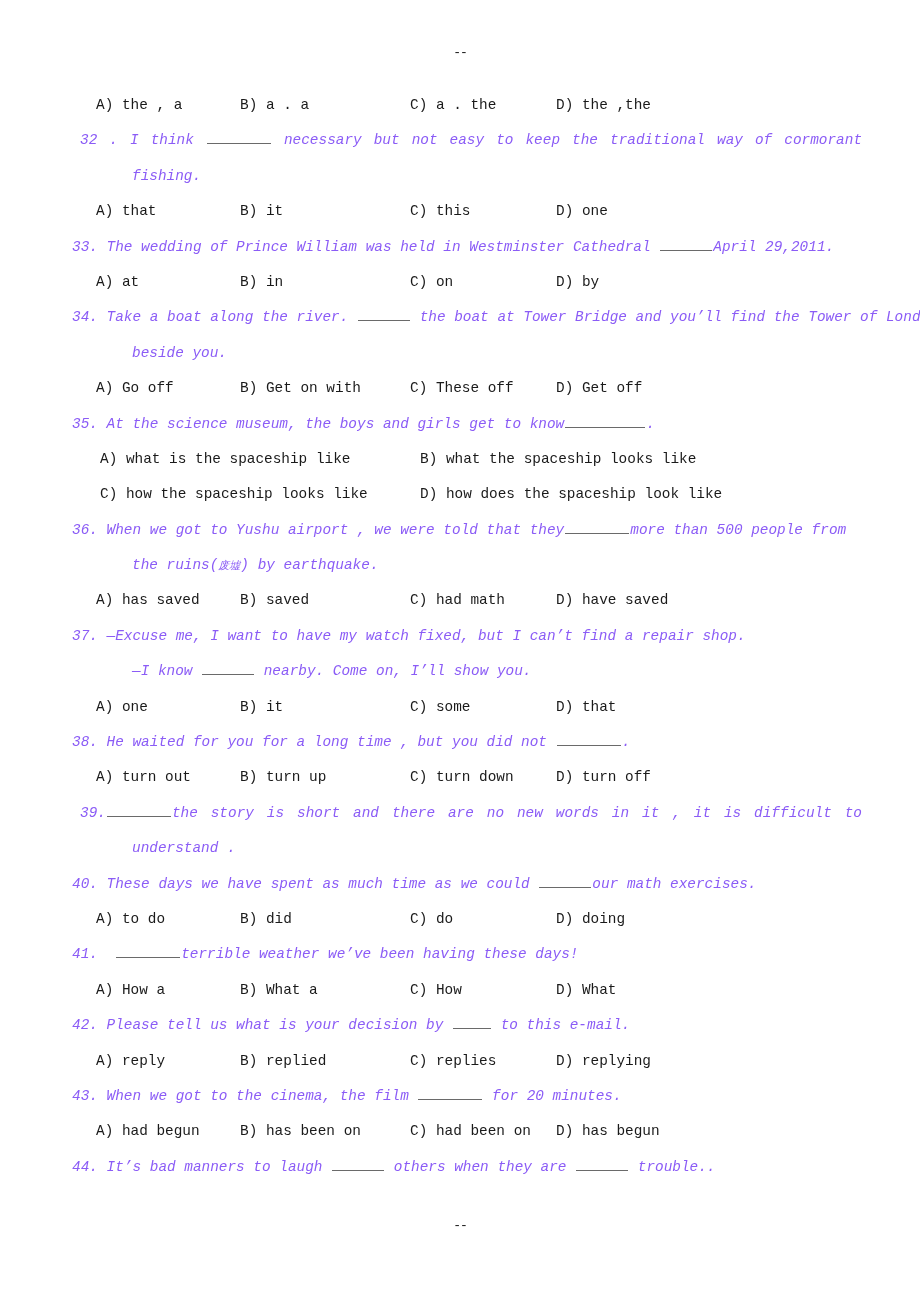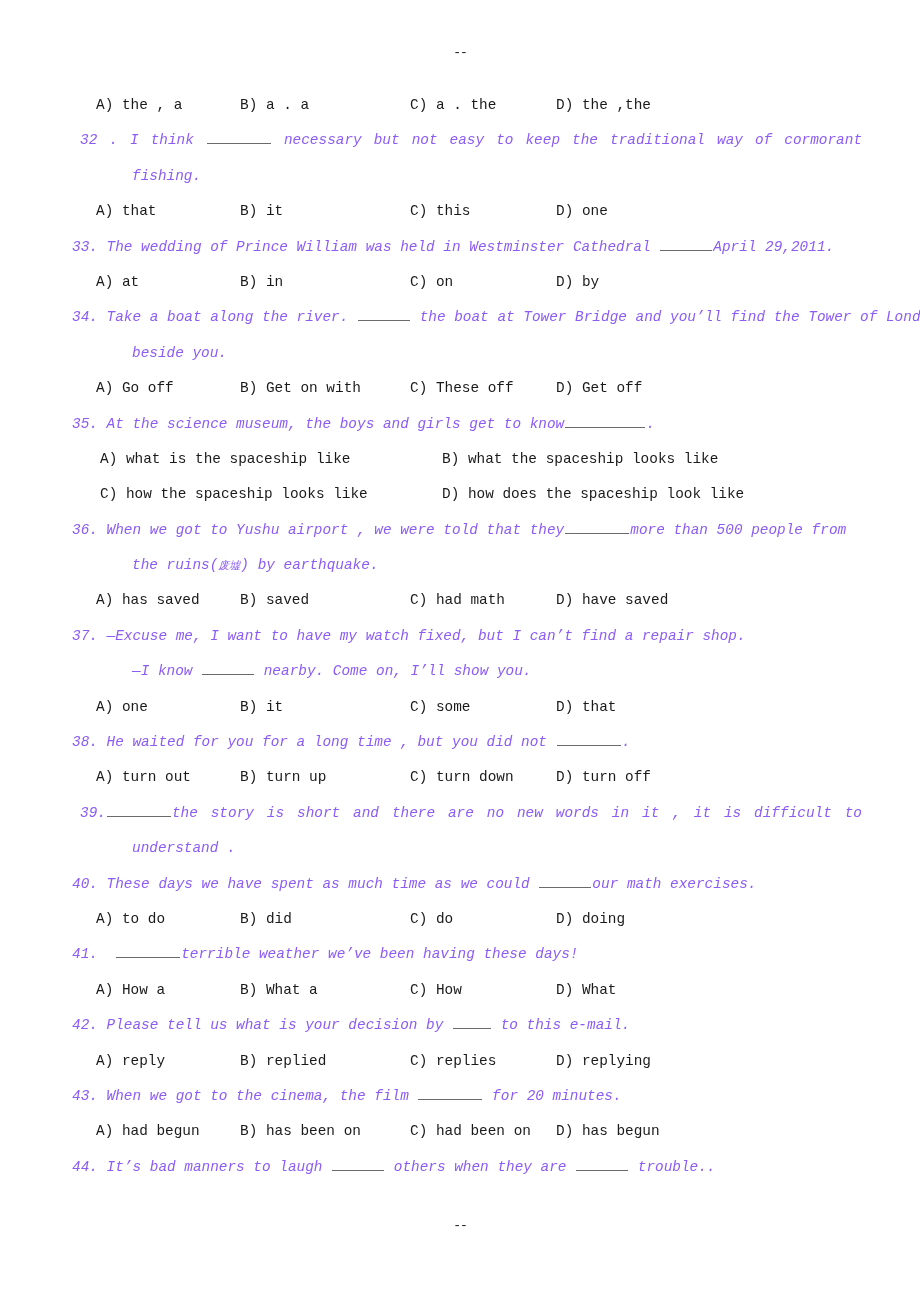--- a/index.html
+++ b/index.html
@@ -71,21 +71,21 @@
     display: inline-block;
   }
   .oa { left: 24px; }
   .ob { left: 168px; }
   .oc { left: 338px; }
   .od { left: 484px; text-align: right; }
 
   
   .opts-wide > span { position: absolute; top: 0; }
   .opts-wide .wa { left: 28px; }
-  .opts-wide .wb { left: 370px; }
+  .opts-wide .wb { left: 348px; }
 
   .blank {
     display: inline-block;
     border-bottom: 1px solid #6a6a6a;
     vertical-align: baseline;
     height: 0.95em;
     margin: 0 1px;
   }
   .b-xs { width: 38px; }
   .b-sm { width: 52px; }

